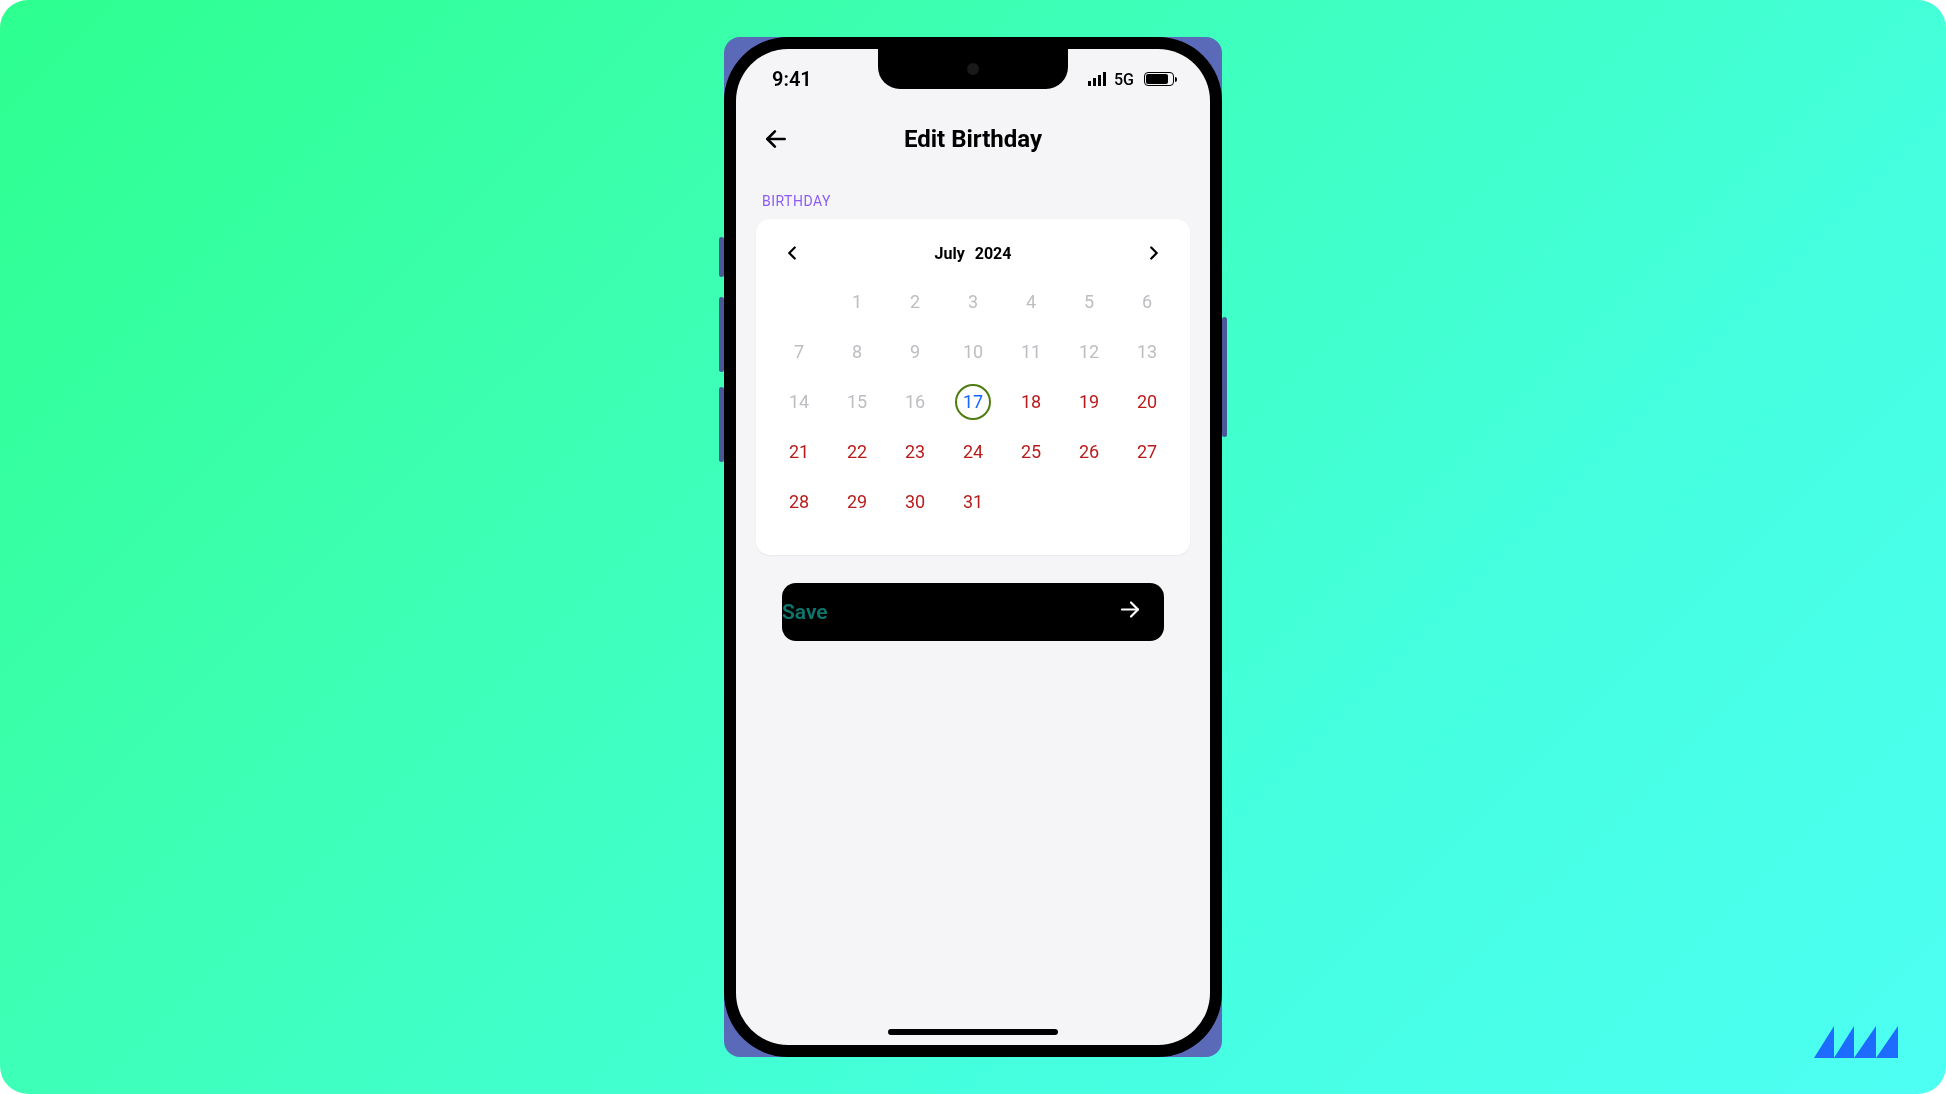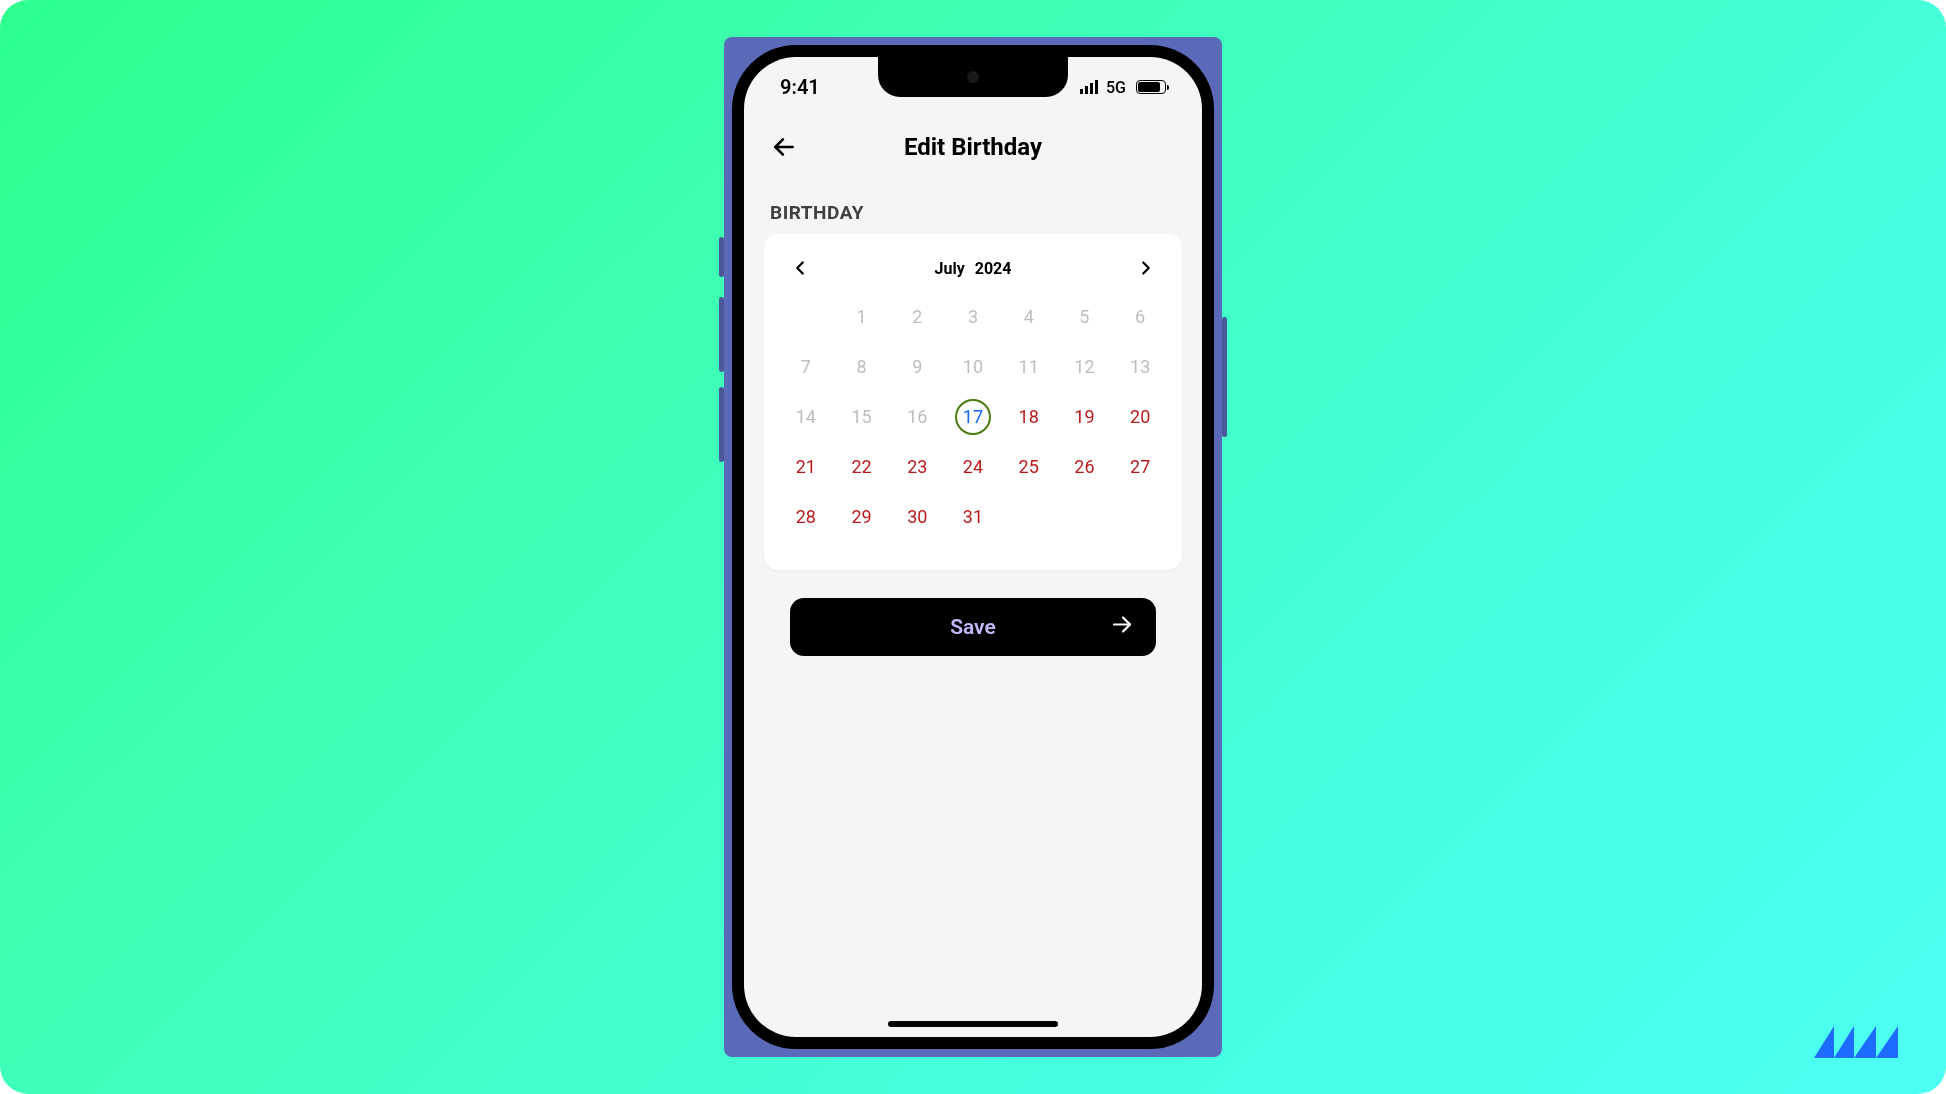--- a/index.html
+++ b/index.html
@@ -15,22 +15,21 @@
   border-radius: 28px;
   position: relative;
   display: flex;
   align-items: center;
   justify-content: center;
 }
 .phone {
   width: 498px;
   height: 1020px;
   background: #5b6ab8;
-  border-radius: 8px;
-  padding: 8px;
+  border-radius: 16px;
   position: relative;
 }
 .phone-inner {
   width: 100%; height: 100%;
   background: #000;
   border-radius: 64px;
   padding: 12px;
 }
 .screen {
   width: 100%; height: 100%;
@@ -93,40 +92,40 @@
   width: 22px; background:#000; border-radius:2px; }
 .app-header {
   position: absolute; top: 62px; left: 0; right: 0;
   height: 56px;
   display: flex; align-items: center;
   padding: 0 20px;
 }
 .back-btn { width:40px; height:40px; display:flex; align-items:center; justify-content:center; }
 .page-title { flex:1; text-align:center; font-size:24px; font-weight:700; color:#000; margin-left:-40px; }
 .content { position:absolute; top: 130px; left: 0; right:0; padding: 0 20px; }
-.section-label { font-size:19px; letter-spacing: .5px; font-weight:700; color:#404040; padding: 14px 6px 10px; }
+.section-label { font-size:14px; letter-spacing: .5px; font-weight:400; color:#8b5cf6; padding: 14px 6px 10px; }
 .calendar-card {
   background:#fff; border-radius:14px; padding: 10px 14px 28px;
   box-shadow: 0 1px 2px rgba(0,0,0,.05);
 }
 .cal-header { display:flex; align-items:center; justify-content:space-between; padding: 8px 6px 8px; }
 .cal-nav { width:32px; height:32px; display:flex; align-items:center; justify-content:center; }
 .cal-month { font-size:16px; font-weight:700; color:#000; }
 .cal-month .year { margin-left:10px; }
 .cal-grid { display:grid; grid-template-columns: repeat(7, 1fr); text-align:center; }
 .cal-dow { font-size:17px; font-weight:500; color:#111; padding: 10px 0; border-bottom:1px solid #eee; }
 .cal-cell { height:50px; display:flex; align-items:center; justify-content:center; font-size:18px; }
 .cal-cell .num { width:36px; height:36px; line-height:36px; border-radius:50%; }
 .past { color:#bdbdc2; }
 .future { color:#b91c1c; }
 .today .num { color:#1665ff; border:2px solid #4d7c0f; line-height:32px; }
 .save-btn {
   margin: 28px 26px 0;
-  background:#000; color:#c4b5fd; border-radius:14px;
-  height:58px; display:flex; align-items:center; justify-content:center;
+  background:#000; color:#0f766e; border-radius:14px;
+  height:58px; display:flex; align-items:center; justify-content:flex-start;
   position:relative; font-size:21px; font-weight:600;
 }
 .save-btn .arrow { position:absolute; right:22px; top:50%; transform:translateY(-50%); }
 .home-indicator {
   position:absolute; bottom:10px; left:50%; transform:translateX(-50%);
   width:170px; height:6px; background:#000; border-radius:999px;
 }
 .side-btn { position:absolute; background:#4a5898; border-radius:3px; }
 .side-right { right:-5px; top:280px; width:5px; height:120px; }
 .side-left1 { left:-5px; top:200px; width:5px; height:40px; }

